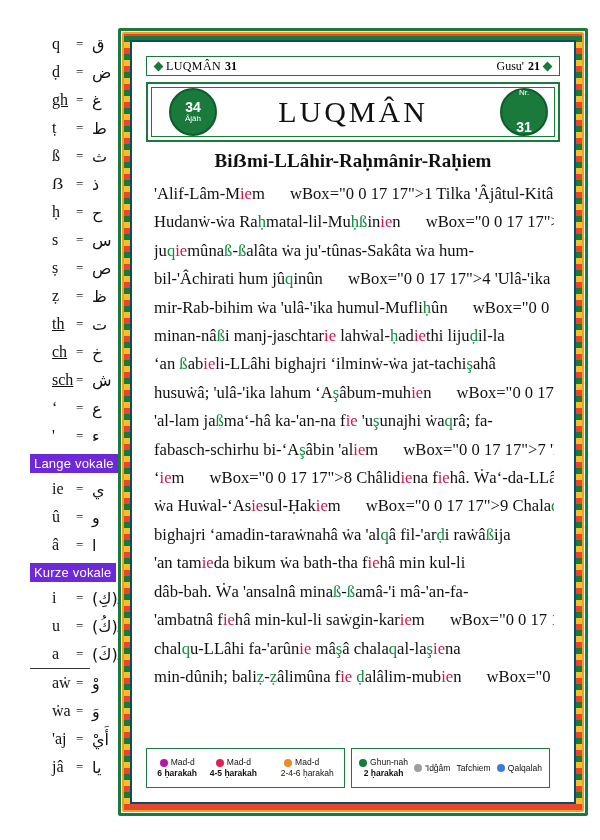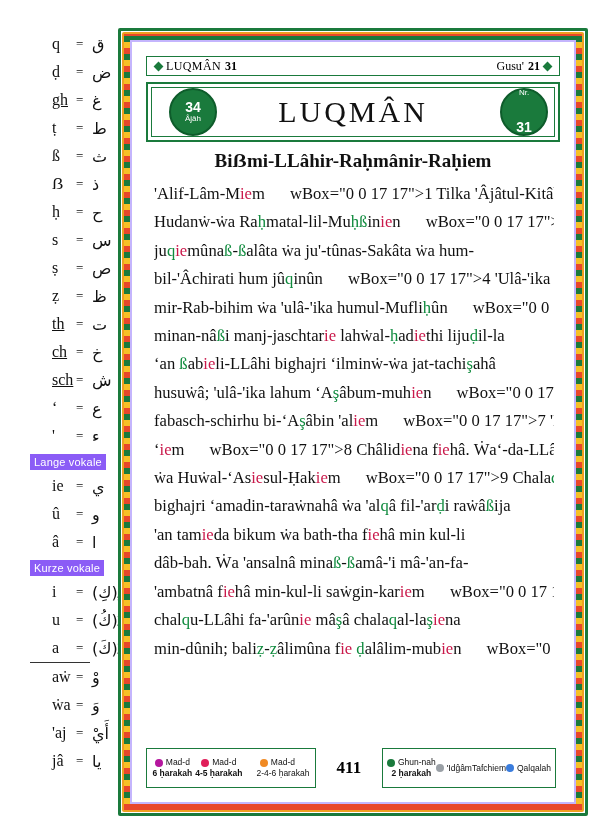--- a/index.html
+++ b/index.html
@@ -32,23 +32,23 @@
   .legend-row .eq{
     position:absolute;left:76px;top:50%;transform:translateY(-50%);
     font-size:13px;color:#111;
   }
   .legend-row .ar{
     position:absolute;left:92px;top:50%;transform:translateY(-50%);
     font-size:16px;color:#111;font-family:"DejaVu Sans", sans-serif;
   }
   .legend .uline{text-decoration:underline;}
   .legend-head{
-    background:#8b5cf6;color:#fff;
+    background:#6d28d9;color:#fff;
     font-family:"Liberation Sans", sans-serif;
-    font-size:11px;
+    font-size:13px;
     padding:2px 4px;
     margin:4px 0 2px 30px;
     display:inline-block;
     letter-spacing:.2px;
   }
   .legend-sep{
     margin-left:30px;width:60px;height:1px;background:#333;
   }
   
   .page{
@@ -64,21 +64,21 @@
   .frame-deco{
     position:absolute;left:4px;top:4px;right:4px;bottom:4px;
     border:2px solid #f0a020;
     background:
       repeating-linear-gradient(0deg,#e8472b 0 6px,#f6c026 6px 12px,#1a7a3c 12px 18px);
     border-radius:2px;
   }
   .frame-inner{
     position:absolute;left:12px;top:12px;right:12px;bottom:12px;
     background:#ffffff;
-    border:2px solid #c4b5fd;
+    border:2px solid #0c4a6e;
   }
   
   .hdr{
     position:absolute;left:14px;top:14px;right:14px;height:20px;
     border:1px solid #1a7a3c;
     background:#fff;
     display:flex;align-items:center;justify-content:space-between;
     padding:0 8px;
     box-sizing:border-box;
     font-family:"Liberation Serif", serif;
@@ -143,21 +143,21 @@
   .ayah{
     display:inline-block;
     width:17px;height:17px;
     margin:0 2px;
     vertical-align:-3px;
     position:relative;
   }
   .ayah svg{position:absolute;left:0;top:0;}
   
   .footer{
-    position:absolute;left:14px;right:18px;bottom:14px;height:40px;
+    position:absolute;left:14px;right:24px;bottom:14px;height:40px;
     display:flex;align-items:stretch;gap:6px;
   }
   .foot-box{
     border:1px solid #1a7a3c;
     flex:1;
     display:flex;align-items:center;justify-content:space-around;
     padding:2px 4px;
     box-sizing:border-box;
     background:#fff;
   }
@@ -355,20 +355,21 @@
 
     <div class="body" id="body-text">
         <div class="ln">'Alif-Lâm-M<span class="r">ie</span>m <span class="ayah"><svg width="17" height="17" v<span="" class="r">ie</svg></span>wBox="0 0 17 17"&gt;<polygon points="8.5,0.6 14,3.6 16.4,8.5 14,13.4 8.5,16.4 3,13.4 0.6,8.5 3,3.6" fill="none" stroke="#1a7a3c" stroke-width="1.1"><span>1</span> Tilka 'Âjâtul-Kitâbil-Ḥakm wBox="0 0 17 17"&gt;</polygon></div>
         <div class="ln">Hudanẇ-ẇa Ra<span class="g">ḥ</span>matal-lil-Mu<span class="g">ḥ</span><span class="g">ß</span>in<span class="r">ie</span>n <span class="ayah"><svg width="17" height="17" v<span="" class="r">ie</svg></span>wBox="0 0 17 17"&gt;</div>
         <div class="ln">ju<span class="g">q</span><span class="r">ie</span>mûna<span class="g">ß</span>-<span class="g">ß</span>alâta ẇa ju'-tûnas-Sakâta ẇa hum-</div>
         <div class="ln">bil-'Âchirati hum jû<span class="g">q</span>inûn <span class="ayah"><svg width="17" height="17" v<span="" class="r">ie</svg></span>wBox="0 0 17 17"&gt;<polygon points="8.5,0.6 14,3.6 16.4,8.5 14,13.4 8.5,16.4 3,13.4 0.6,8.5 3,3.6" fill="none" stroke="#1a7a3c" stroke-width="1.1"><span>4</span> 'Ulâ-'ika ‘alâ Hudam-</polygon></div>
         <div class="ln">mir-Rab-bihim ẇa 'ulâ-'ika humul-Mufli<span class="g">ḥ</span>ûn <span class="ayah"><svg width="17" height="17" v<span="" class="r">ie</svg></span>wBox="0 0 17 17"&gt;</div>
         <div class="ln">minan-nâ<span class="g">ß</span>i manj-jaschtar<span class="r">ie</span> lahẇal-<span class="g">ḥ</span>ad<span class="r">ie</span>thi liju<span class="g">ḍ</span>il-la</div>
         <div class="ln">‘an <span class="g">ß</span>ab<span class="r">ie</span>li-LLâhi bighajri ‘ilminẇ-ẇa jat-tachi<span class="g">ş</span>ahâ</div>
         <div class="ln">husuẇâ; 'ulâ-'ika lahum ‘A<span class="g">ş</span>âbum-muh<span class="r">ie</span>n <span class="ayah"><svg width="17" height="17" v<span="" class="r">ie</svg></span>wBox="0 0 17 17"&gt;</div>
+        <div class="ln">'al-lam ja<span class="g">ß</span>ma‘-hâ ka-'an-na f<span class="r">ie</span> 'u<span class="g">ş</span>unajhi ẇa<span class="g">q</span>râ; fa-</div>
         <div class="ln">fabasch-schirhu bi-‘A<span class="g">ş</span>âbin 'al<span class="r">ie</span>m <span class="ayah"><svg width="17" height="17" v<span="" class="r">ie</svg></span>wBox="0 0 17 17"&gt;<polygon points="8.5,0.6 14,3.6 16.4,8.5 14,13.4 8.5,16.4 3,13.4 0.6,8.5 3,3.6" fill="none" stroke="#1a7a3c" stroke-width="1.1"><span>7</span> 'In-nal-lana</polygon></div>
         <div class="ln">‘<span class="r">ie</span>m <span class="ayah"><svg width="17" height="17" v<span="" class="r">ie</svg></span>wBox="0 0 17 17"&gt;<polygon points="8.5,0.6 14,3.6 16.4,8.5 14,13.4 8.5,16.4 3,13.4 0.6,8.5 3,3.6" fill="none" stroke="#1a7a3c" stroke-width="1.1"><span>8</span> Châlid<span class="r">ie</span>na f<span class="r">ie</span>hâ. Ẇa‘-da-LLâhi a-â;</polygon></div>
         <div class="ln">ẇa Huẇal-‘As<span class="r">ie</span>sul-Ḥak<span class="r">ie</span>m <span class="ayah"><svg width="17" height="17" v<span="" class="r">ie</svg></span>wBox="0 0 17 17"&gt;<polygon points="8.5,0.6 14,3.6 16.4,8.5 14,13.4 8.5,16.4 3,13.4 0.6,8.5 3,3.6" fill="none" stroke="#1a7a3c" stroke-width="1.1"><span>9</span> Chala<span class="g">q</span>a-amâẇâti</polygon></div>
         <div class="ln">bighajri ‘amadin-taraẇnahâ ẇa 'al<span class="g">q</span>â fil-'ar<span class="g">ḍ</span>i raẇâ<span class="g">ß</span>ija</div>
         <div class="ln">'an tam<span class="r">ie</span>da bikum ẇa bath-tha f<span class="r">ie</span>hâ min kul-li</div>
         <div class="ln">dâb-bah. Ẇa 'ansalnâ mina<span class="g">ß</span>-<span class="g">ß</span>amâ-'i mâ-'an-fa-</div>
         <div class="ln">'ambatnâ f<span class="r">ie</span>hâ min-kul-li saẇgin-kar<span class="r">ie</span>m <span class="ayah"><svg width="17" height="17" v<span="" class="r">ie</svg></span>wBox="0 0 17 17"&gt;</div>
         <div class="ln">chal<span class="g">q</span>u-LLâhi fa-'arûn<span class="r">ie</span> mâ<span class="g">ş</span>â chala<span class="g">q</span>al-la<span class="g">ş</span><span class="r">ie</span>na</div>
         <div class="ln">min-dûnih; bali<span class="g">ẓ</span>-<span class="g">ẓ</span>âlimûna f<span class="r">ie</span> <span class="g">ḍ</span>alâlim-mub<span class="r">ie</span>n <span class="ayah"><svg width="17" height="17" v<span="" class="r">ie</svg></span>wBox="0 0 17 17"&gt;</div>
       </div>
@@ -390,21 +391,20 @@
             <div style="font-weight: bold;">4-5 ḥarakah</div>
           </div>
           <div class="foot-item">
             <div class="lbl">
               <span class="dot" style="background: rgb(240, 138, 36);"></span>
               <span>Mad-d</span>
             </div>
             <div style="font-weight: normal; margin-left: 11px;">2-4-6 ḥarakah</div>
           </div>
         </div>
-      <div class="pgno">411</div>
       <div class="foot-box" id="foot-right">
           <div class="foot-item">
             <div class="lbl">
               <span class="dot" style="background: rgb(26, 122, 60);"></span>
               <span>Ghun-nah</span>
             </div>
             <div style="font-weight: bold;">2 ḥarakah</div>
           </div>
           <div class="foot-item">
             <div class="lbl">

